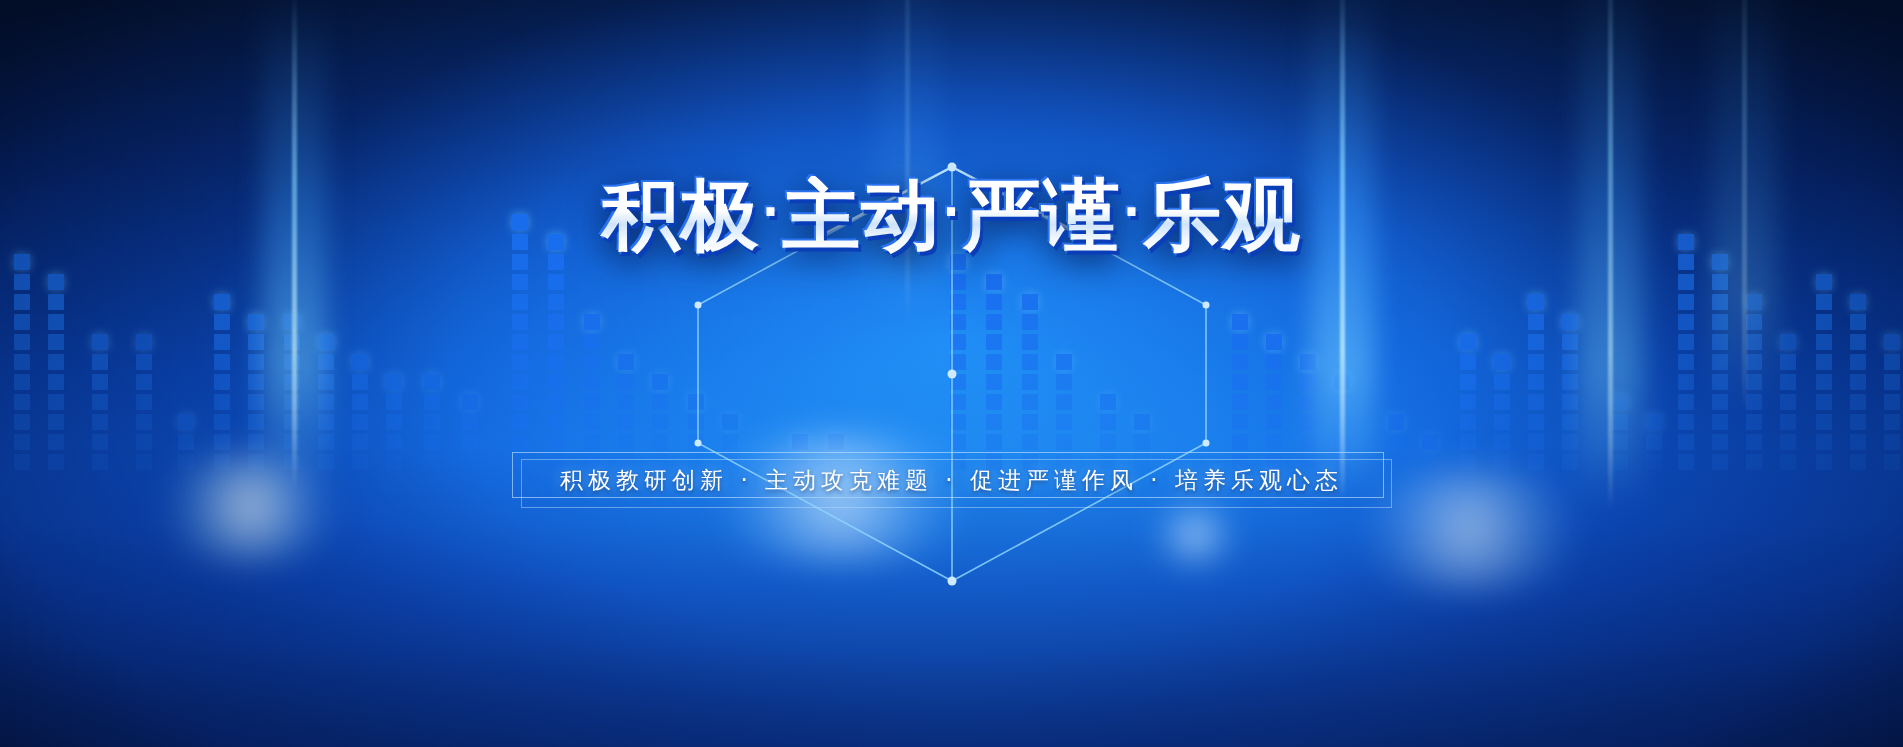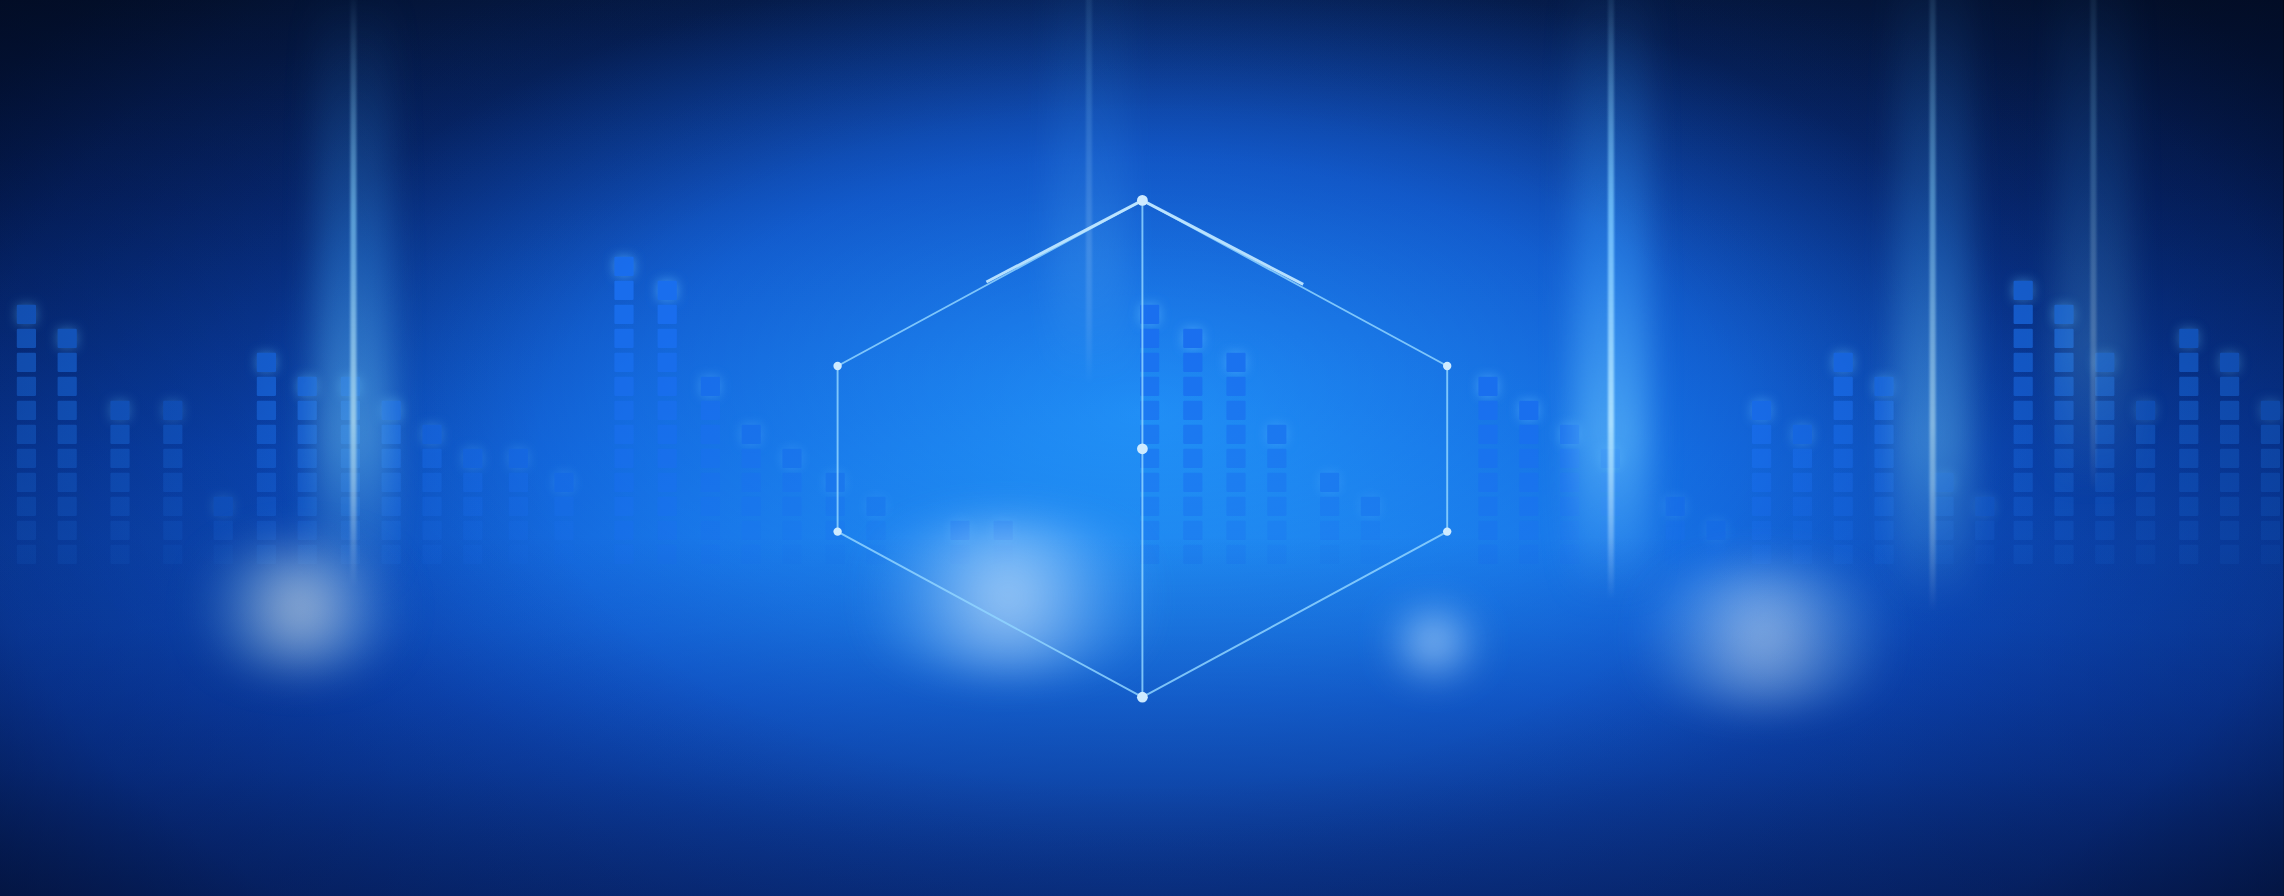--- a/index.html
+++ b/index.html
@@ -530,17 +530,25 @@
         <circle cx="16" cy="284" r="3.5"></circle>
         <circle cx="524" cy="284" r="3.5"></circle>
       </g>
     </svg>
   </div>
 
   <div class="vignette"></div>
 
   <div class="content">
 
-
-
+    <div class="title">
+      <span>积极</span><span class="dot">·</span><span>主动</span><span class="dot">·</span><span>严谨</span><span class="dot">·</span><span>乐观</span>
+    </div>
+
+
+    <div class="tagwrap">
+      <div class="tagouter"></div>
+      <div class="taginner"></div>
+      <div class="tagtext">积极教研创新 · 主动攻克难题 · 促进严谨作风 · 培养乐观心态</div>
+    </div>
 
   </div>
 </div>
 
 </body></html>

